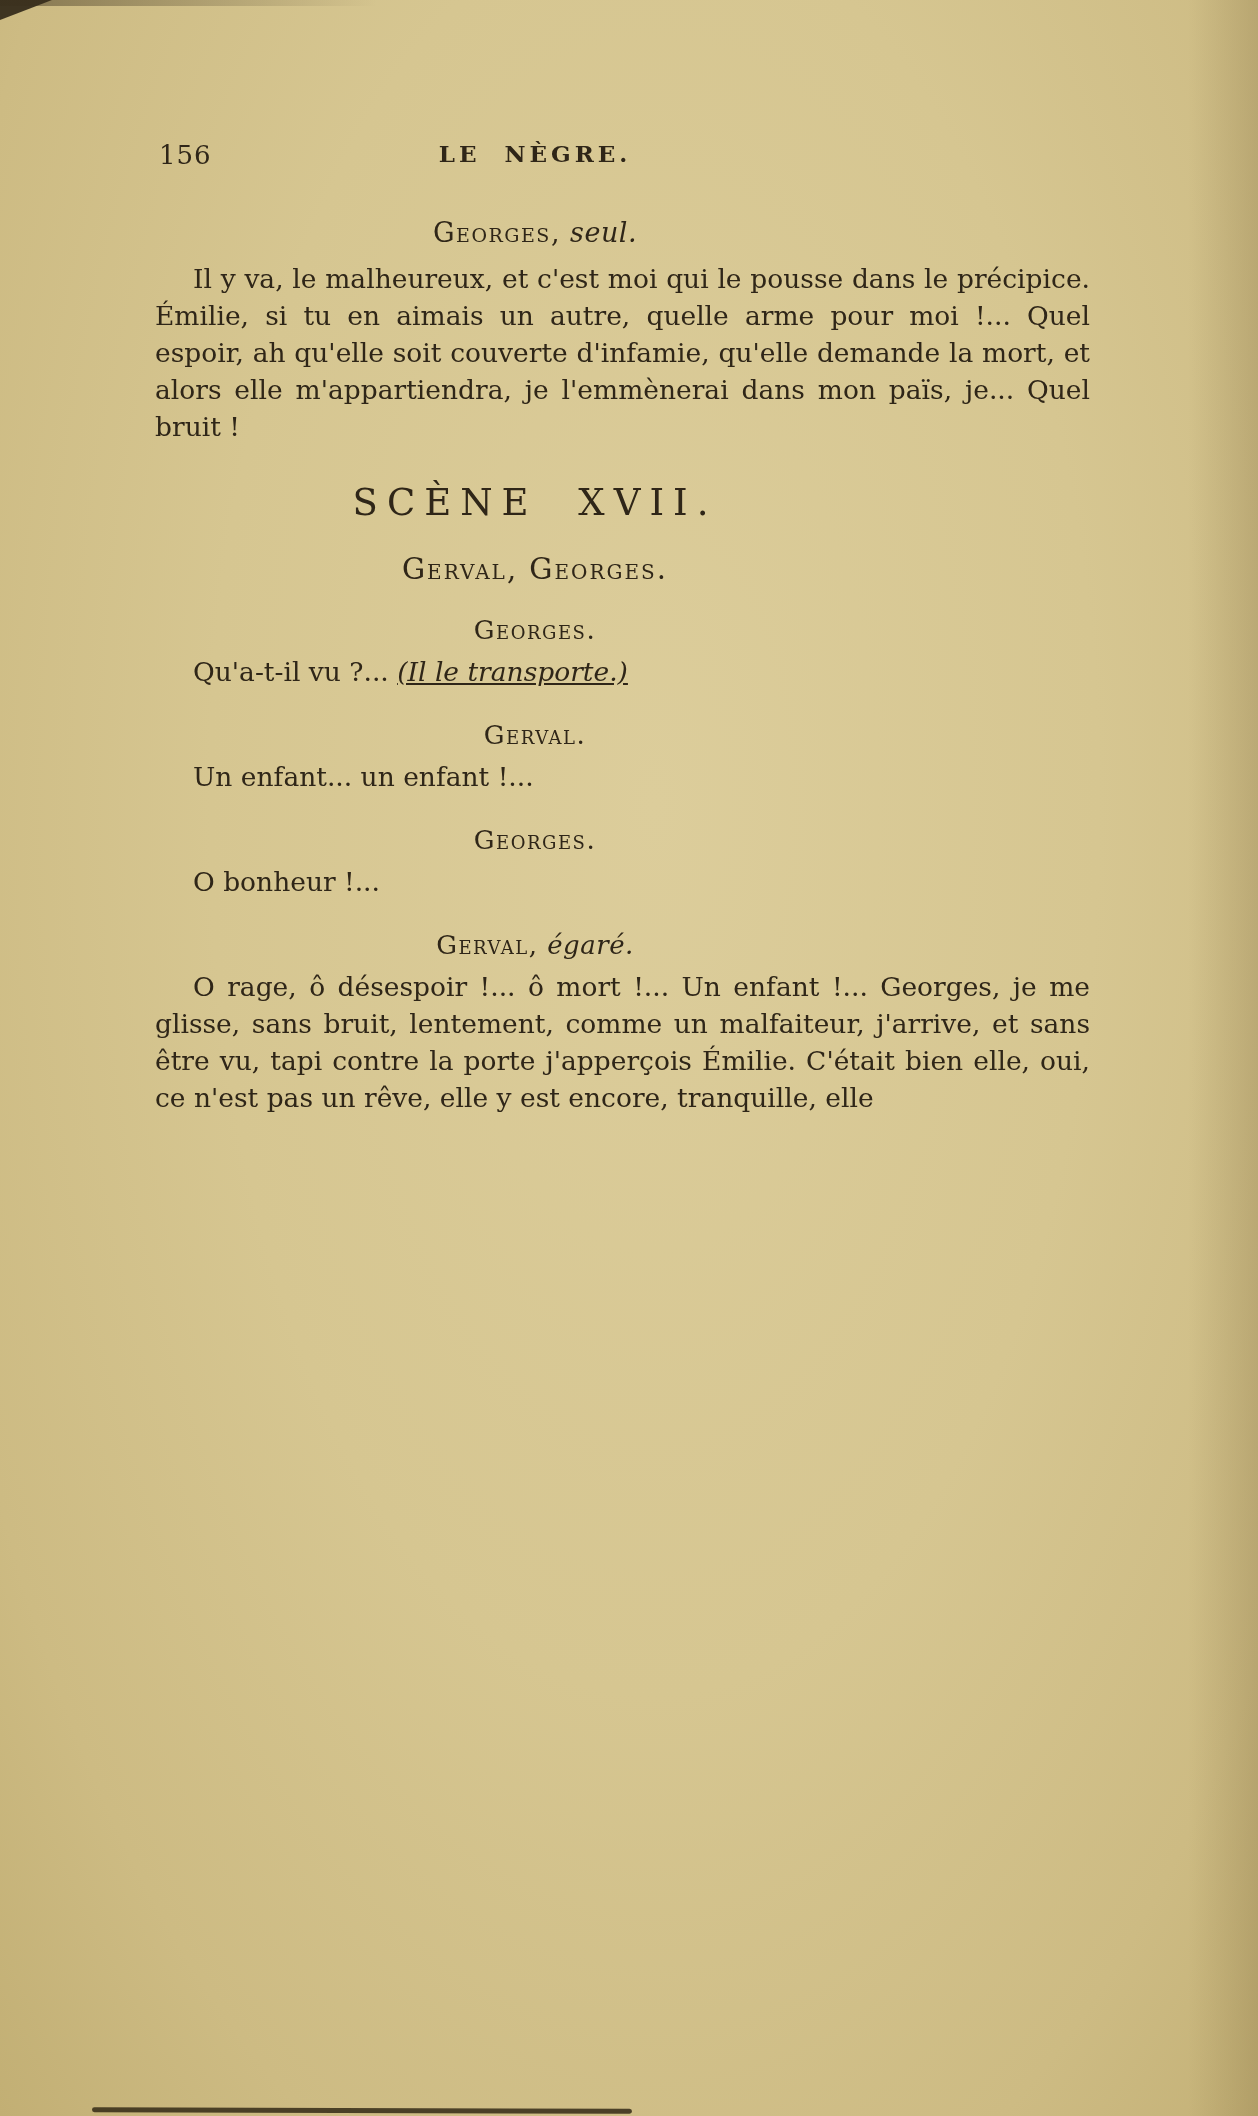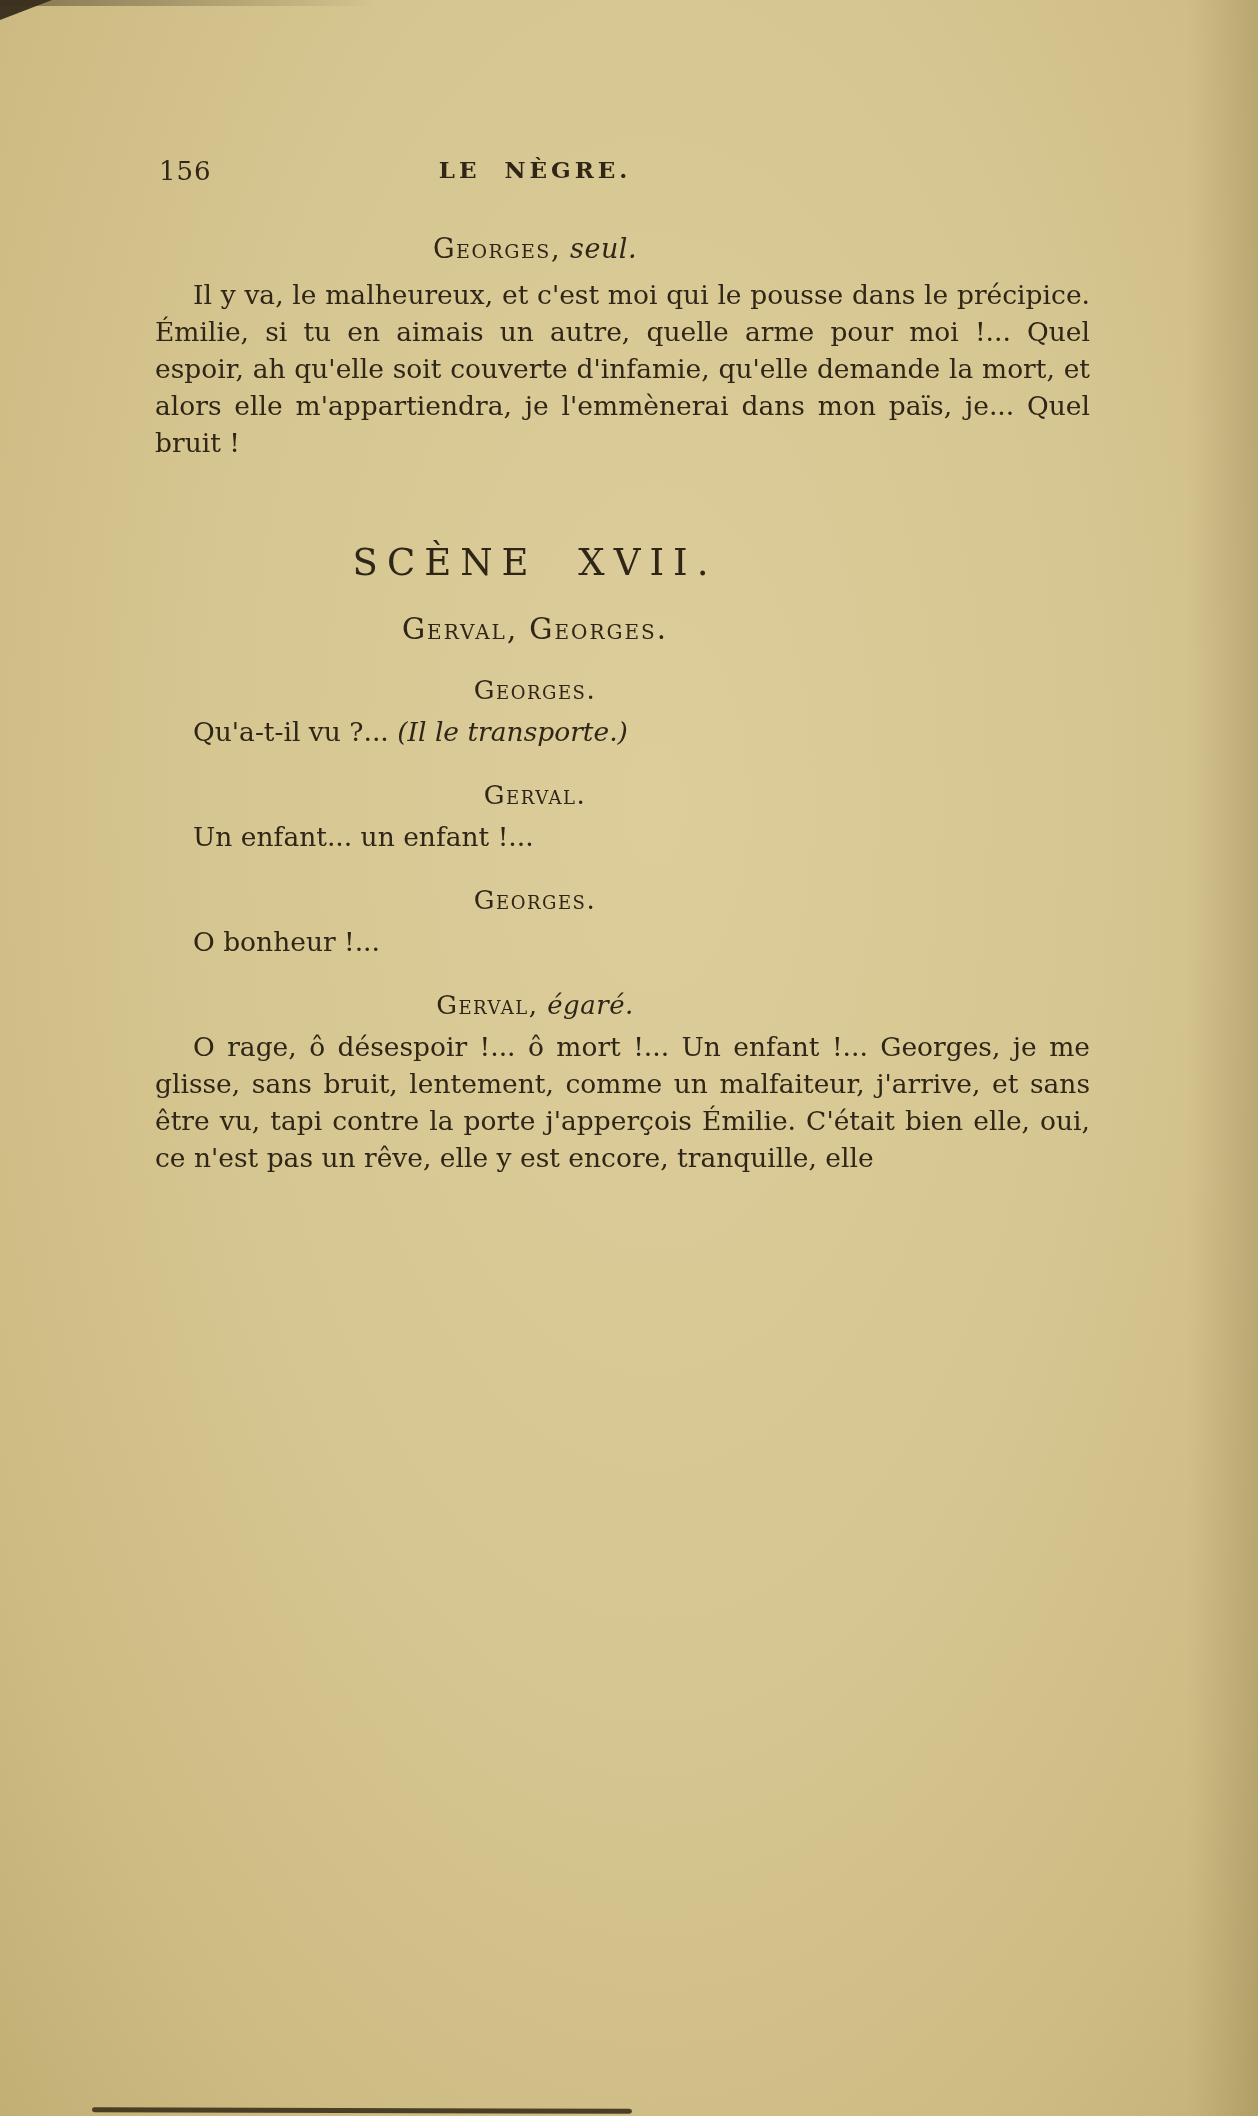--- a/index.html
+++ b/index.html
@@ -26,50 +26,50 @@
   .bottom-edge{
     position:absolute;bottom:3px;left:92px;width:540px;height:5px;
     background:#29200f;border-radius:3px;opacity:.8;transform:rotate(.15deg);
   }
   .right-shade{
     position:absolute;top:0;right:0;width:70px;height:100%;
     background:linear-gradient(to right, rgba(120,100,55,0) 0%, rgba(120,100,55,.25) 100%);
   }
 
   .text-block{
-    position:absolute;left:155px;top:16px;width:935px;padding-top:140px;
+    position:absolute;left:155px;top:0;width:935px;padding-top:140px;
   }
   .centered{text-align:center;padding-right:175px;}
 
   .running-header{position:relative;height:30px;}
   .page-number{
     position:absolute;left:4px;top:0;font-size:26px;letter-spacing:1px;
   }
   .running-title{
     font-size:23px;font-weight:700;letter-spacing:4px;word-spacing:12px;text-align:center;
   }
 
   .scene-heading{
     margin:128px 0 0;font-weight:400;
     font-size:37px;letter-spacing:9px;word-spacing:20px;
     line-height:40px;
   }
-  .scene-heading.second{margin-top:82px;}
+  .scene-heading.second{margin-top:38px;}
 
   .characters-line{
     margin-top:30px;font-size:29px;letter-spacing:2px;line-height:32px;
     font-variant:small-caps;
   }
 
   .speaker-line{
     margin:48px 0 0;font-size:27px;line-height:30px;letter-spacing:1px;
   }
   .sc{font-variant:small-caps;letter-spacing:1.5px;}
   .dir{font-style:italic;font-variant:normal;letter-spacing:.5px;margin-top:36px;}
-  .dir-inline{font-style:italic;}
+  .dir-inline{font-style:italic;text-decoration:underline;}
 
   .body-text{
     margin:12px 0 0;font-size:26.5px;line-height:37px;
     text-align:justify;text-indent:38px;
   }
 
   .entry .speaker-heading{
     margin:30px 0 8px;font-size:26px;line-height:30px;
   }
   .entry .body-text{margin-top:0;}

